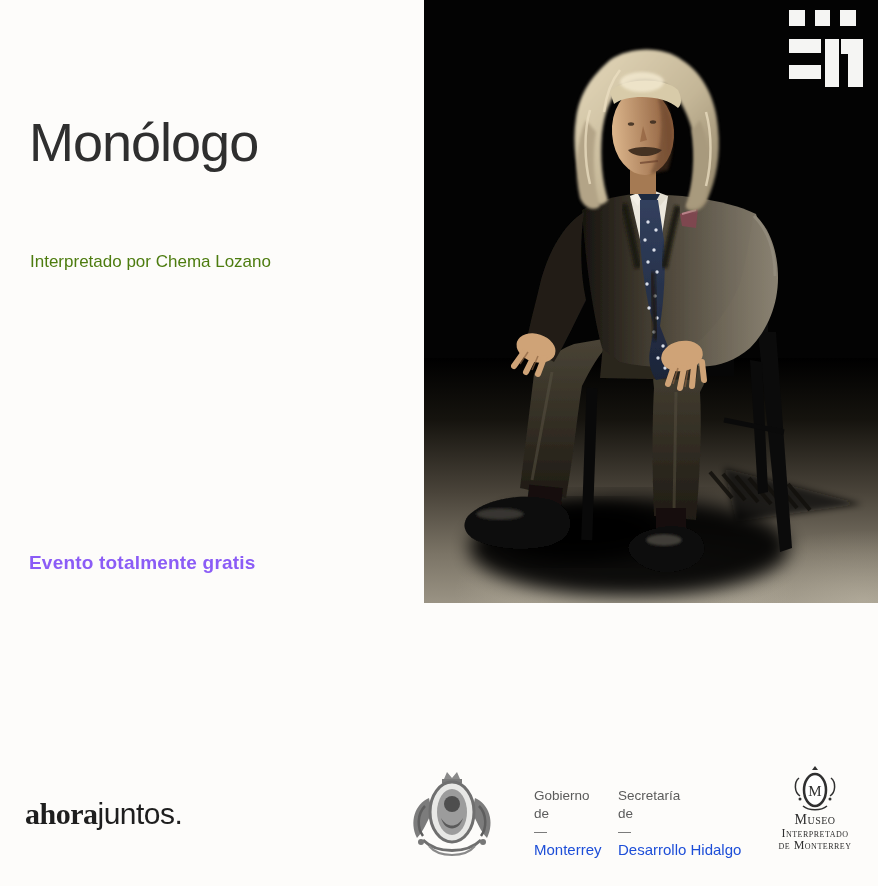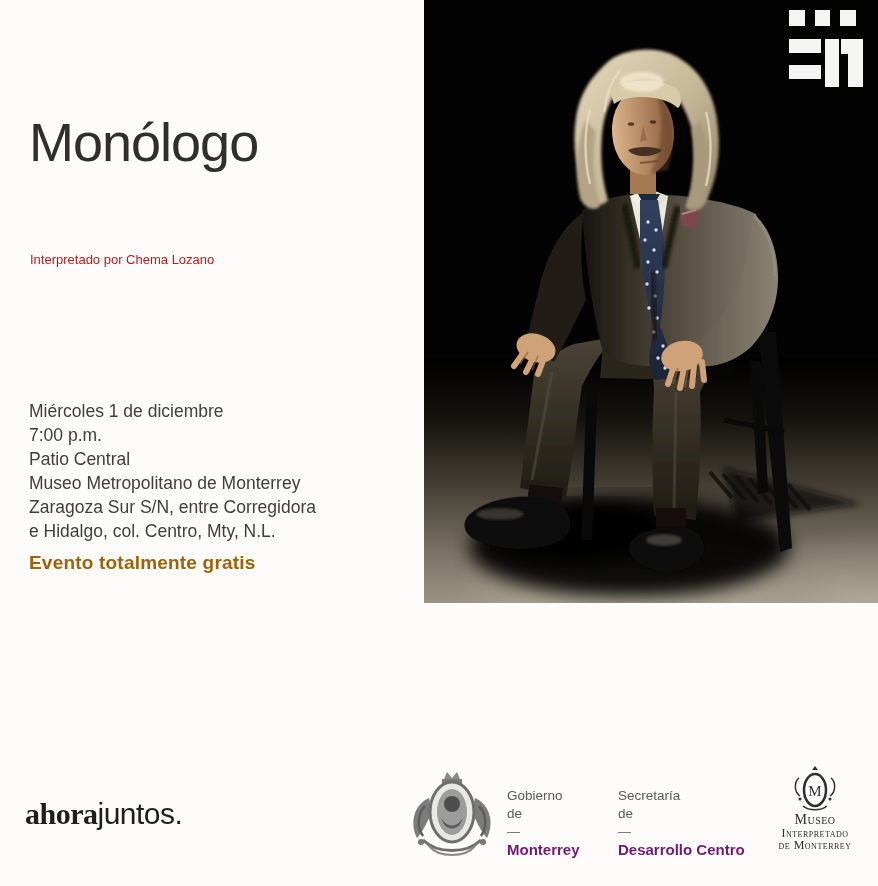--- a/index.html
+++ b/index.html
@@ -6,49 +6,49 @@
   .page{
     position:relative;width:878px;height:886px;background:#fdfcfa;
     overflow:hidden;font-family:"Liberation Sans",sans-serif;
   }
   
   .title{
     position:absolute;left:29px;top:108px;color:#2f2f2f;
     font-size:54px;line-height:68px;font-weight:300;letter-spacing:-1px;
   }
   .subtitle{
-    position:absolute;left:30px;top:252px;color:#b91c1c;font-size:13px;
+    position:absolute;left:30px;top:252px;color:#4d7c0f;font-size:17px;
   }
   .details{
     position:absolute;left:29px;top:399px;color:#3f3f3f;
     font-size:17.5px;line-height:24px;
   }
   .free-note{
-    position:absolute;left:29px;top:552px;color:#a16207;
+    position:absolute;left:29px;top:552px;color:#8b5cf6;
     font-size:19px;font-weight:700;letter-spacing:0.2px;
   }
   
   .photo{position:absolute;left:424px;top:0;width:454px;height:603px;}
   .photo svg{display:block;}
   .pixel-logo{position:absolute;left:788px;top:8px;width:76px;height:82px;}
   
   .campaign{
     position:absolute;left:25px;top:797px;color:#1e1e1e;font-size:30px;
     letter-spacing:-0.5px;white-space:nowrap;
   }
   .campaign .serif{font-family:"Liberation Serif",serif;font-weight:700;}
   .campaign .sans{font-family:"Liberation Sans",sans-serif;font-weight:400;}
   .crest{position:absolute;left:407px;top:769px;width:90px;height:94px;}
   .footer-block{
     position:absolute;top:787px;color:#5b5b5b;
     font-size:13.5px;line-height:18px;
   }
-  .footer-block .bold{font-size:15px;font-weight:700;color:#701a75;margin-top:1px;}
+  .footer-block .bold{font-size:15px;font-weight:400;color:#1d4ed8;margin-top:1px;}
   .footer-block .dash{color:#6a6a6a;font-size:13px;line-height:11px;margin:3px 0 4px;}
-  .gob{left:507px;}
+  .gob{left:534px;}
   .sec{left:618px;}
   .museo{
     position:absolute;left:756px;top:766px;width:118px;text-align:center;
     font-family:"Liberation Serif",serif;color:#2e2e2e;
   }
   .museo .emblem{margin:0 auto;width:60px;height:48px;}
   .museo .ml{font-variant:small-caps;font-size:12px;line-height:12.5px;letter-spacing:0.5px;}
   .museo .ml.big{font-size:14px;}
 </style>
 </head>
@@ -273,28 +273,20 @@
       </g>
     </svg>
   </div>
 
   <div class="title">
     <div>Monólogo</div>
   </div>
 
   <div class="subtitle">Interpretado por Chema Lozano</div>
 
-  <div class="details">
-    <div>Miércoles 1 de diciembre</div>
-    <div>7:00 p.m.</div>
-    <div>Patio Central</div>
-    <div>Museo Metropolitano de Monterrey</div>
-    <div>Zaragoza Sur S/N, entre Corregidora</div>
-    <div>e Hidalgo, col. Centro, Mty, N.L.</div>
-  </div>
 
   <div class="free-note">Evento totalmente gratis</div>
 
   <div class="campaign">
     <span class="serif">ahora</span><span class="sans">juntos.</span>
   </div>
 
   <div class="crest">
     <svg width="90" height="94" viewBox="0 0 90 92" xmlns="http://www.w3.org/2000/svg">
       <g>
@@ -320,21 +312,21 @@
     <div>Gobierno</div>
     <div>de</div>
     <div class="dash">—</div>
     <div class="bold">Monterrey</div>
   </div>
 
   <div class="footer-block sec">
     <div>Secretaría</div>
     <div>de</div>
     <div class="dash">—</div>
-    <div class="bold">Desarrollo Centro</div>
+    <div class="bold">Desarrollo Hidalgo</div>
   </div>
 
   <div class="museo">
     <div class="emblem">
       <svg width="60" height="48" viewBox="0 0 60 48" xmlns="http://www.w3.org/2000/svg">
         <path d="M27,4 L30,0 L33,4 Z" fill="#2f2f2f"></path>
         <ellipse cx="30" cy="24" rx="11" ry="16" fill="#ffffff" stroke="#2f2f2f" stroke-width="2.5"></ellipse>
         <path d="M15,30 C9,26 9,16 14,12" stroke="#2f2f2f" stroke-width="1.5" fill="none"></path>
         <path d="M45,30 C51,26 51,16 46,12" stroke="#2f2f2f" stroke-width="1.5" fill="none"></path>
         <path d="M18,40 C24,45 36,45 42,40" stroke="#2f2f2f" stroke-width="1.5" fill="none"></path>

